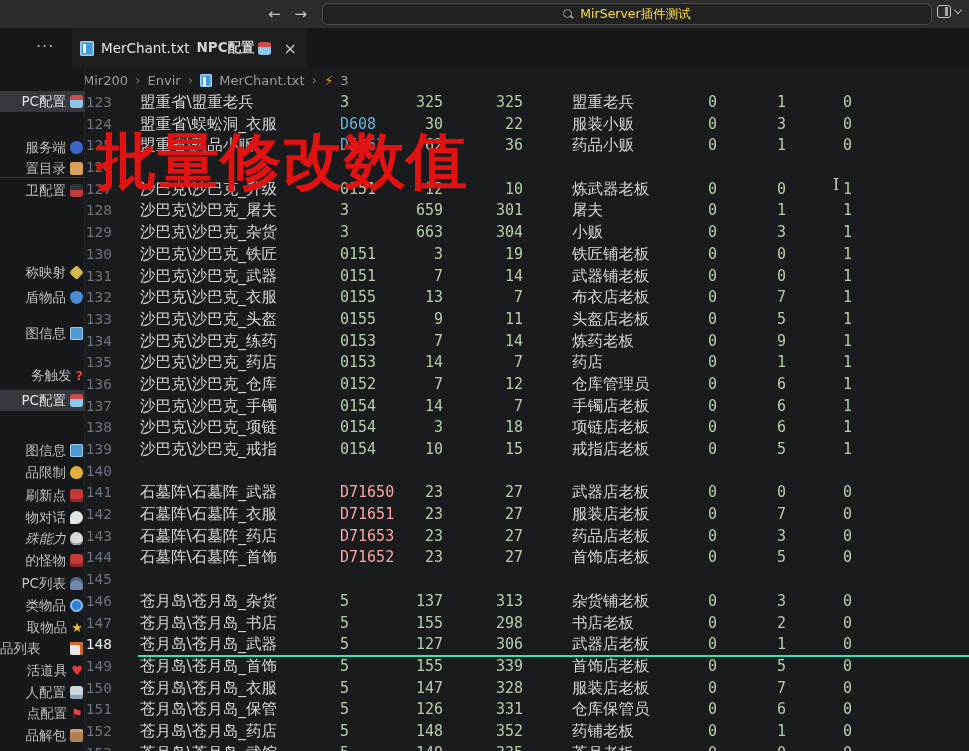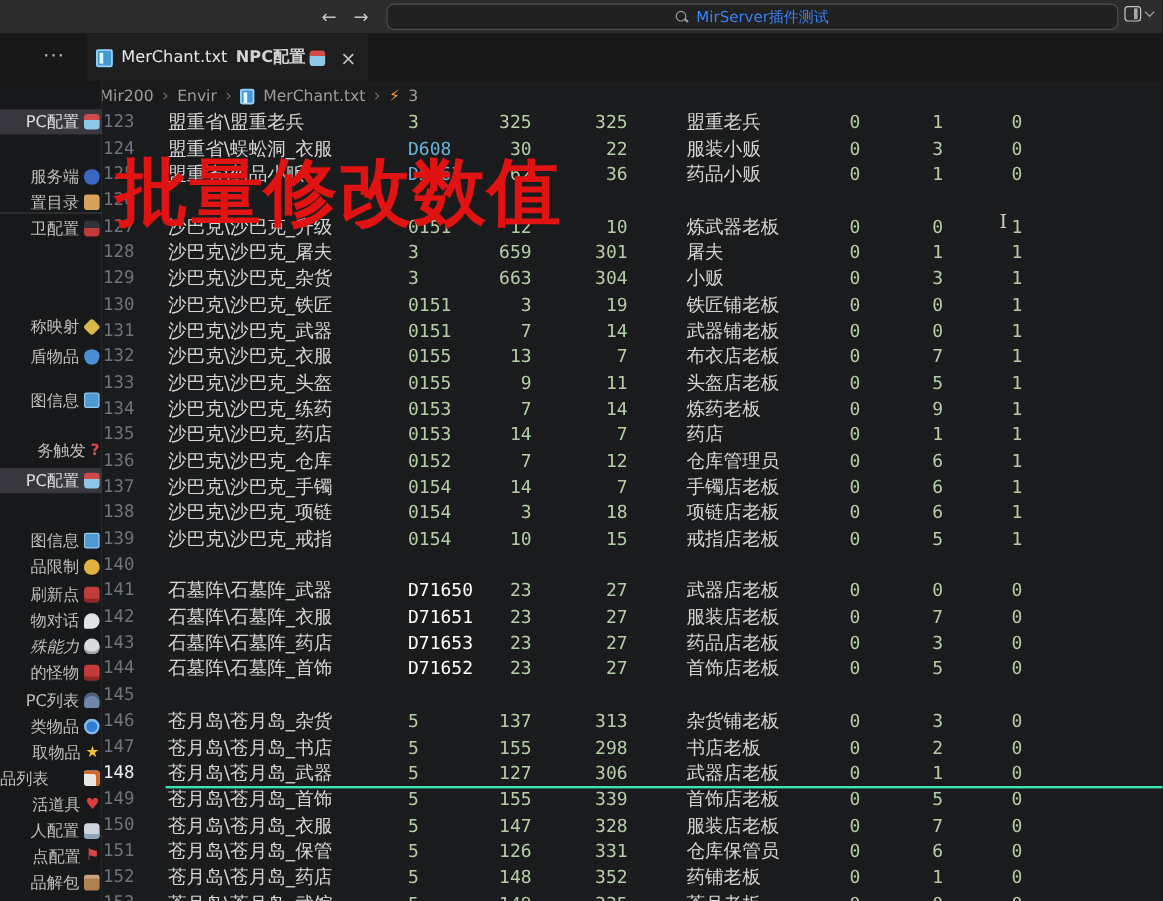--- a/index.html
+++ b/index.html
@@ -5,21 +5,21 @@
   * { margin:0; padding:0; box-sizing:border-box; }
   html,body { width:969px; height:751px; overflow:hidden; background:#111; }
   body { font-family:"DejaVu Sans", sans-serif; position:relative; }
   #stage { position:absolute; inset:0; width:969px; height:751px; background:#191b1c; overflow:hidden; }
 
   
   .titlebar { position:absolute; left:0; top:0; width:969px; height:28px; background:#2c2c2c; display:flex; align-items:center; }
   .menu { display:flex; align-items:center; margin-left:2px; }
   .menu-item { color:#c9c9c9; font-size:13px; padding:0 13px; height:28px; line-height:28px; cursor:default; }
   .nav-arrows { position:absolute; left:268px; top:0; height:28px; display:flex; align-items:center; gap:14px; color:#c5c5c5; font-size:15px; }
-  .searchbox { position:absolute; left:322px; top:3px; width:610px; height:22px; background:#212121; border:1px solid #4d4d4d; border-radius:6px; display:flex; align-items:center; justify-content:center; gap:6px; color:#3b82f6; font-size:12.5px; }
+  .searchbox { position:absolute; left:322px; top:3px; width:610px; height:22px; background:#212121; border:1px solid #4d4d4d; border-radius:6px; display:flex; align-items:center; justify-content:center; gap:6px; color:#fde047; font-size:12.5px; }
   .search-glyph { width:11px; height:11px; position:relative; flex:none; }
   .search-glyph::before { content:""; position:absolute; left:0; top:0; width:7px; height:7px; border:1.5px solid #9a9a9a; border-radius:50%; }
   .search-glyph::after { content:""; position:absolute; left:7px; top:7px; width:4px; height:1.5px; background:#9a9a9a; transform:rotate(45deg); }
   .layout-btn { position:absolute; right:8px; top:5px; display:flex; align-items:center; gap:4px; }
   .layout-glyph { width:14px; height:13px; border:1.5px solid #c5c5c5; border-radius:3px; position:relative; }
   .layout-glyph::before { content:""; position:absolute; right:2px; top:1px; bottom:1px; width:3px; background:#c5c5c5; opacity:.8; }
   .chev-down { width:6px; height:6px; border-right:1.5px solid #b0b0b0; border-bottom:1.5px solid #b0b0b0; transform:rotate(45deg); margin-top:-3px; }
 
   
   .tabbar { position:absolute; left:0; top:28px; width:969px; height:40px; background:#171717; }
@@ -71,21 +71,21 @@
   .row span { position:absolute; top:0; line-height:21.7px; white-space:pre; }
   .ln      { left:0;  width:27px; text-align:right; color:#6b737c; font-family:"DejaVu Sans Mono", monospace; font-size:14.5px; }
   .c-name  { left:55px;  color:#d6d6d6; font-size:15.5px; }
   .c-id    { left:255px; font-family:"DejaVu Sans Mono", monospace; font-size:15px; }
   .c-x     { left:280px; width:78px; text-align:right; color:#b5cea8; font-family:"DejaVu Sans Mono", monospace; font-size:15px; }
   .c-y     { left:360px; width:78px; text-align:right; color:#b5cea8; font-family:"DejaVu Sans Mono", monospace; font-size:15px; }
   .c-title { left:487px; color:#d6d6d6; font-size:15.5px; }
   .c-a     { left:594px; width:38px; text-align:right; color:#b5cea8; font-family:"DejaVu Sans Mono", monospace; font-size:15px; }
   .c-b     { left:663px; width:38px; text-align:right; color:#b5cea8; font-family:"DejaVu Sans Mono", monospace; font-size:15px; }
   .c-c     { left:729px; width:38px; text-align:right; color:#b5cea8; font-family:"DejaVu Sans Mono", monospace; font-size:15px; }
-  .id-green { color:#b5cea8; } .id-blue { color:#6cb2d8; } .id-white { color:#ffffff; }
+  .id-green { color:#b5cea8; } .id-blue { color:#6cb2d8; } .id-white { color:#fca5a5; }
   .row.current .ln { color:#e8eef2; }
   .row.current::after { content:""; position:absolute; left:53px; right:-90px; bottom:-1px; height:2px; background:#3be3b0; }
 
   
   .red-overlay { position:absolute; left:96px; top:128px; font-size:61px; font-weight:900; color:#e01212; letter-spacing:1px; line-height:66px; white-space:nowrap; z-index:50; }
 
   
   .ibeam { position:absolute; left:833px; top:175px; color:#c8c8c8; font:16px "DejaVu Serif", serif; z-index:40; }
 </style>
 </head>

